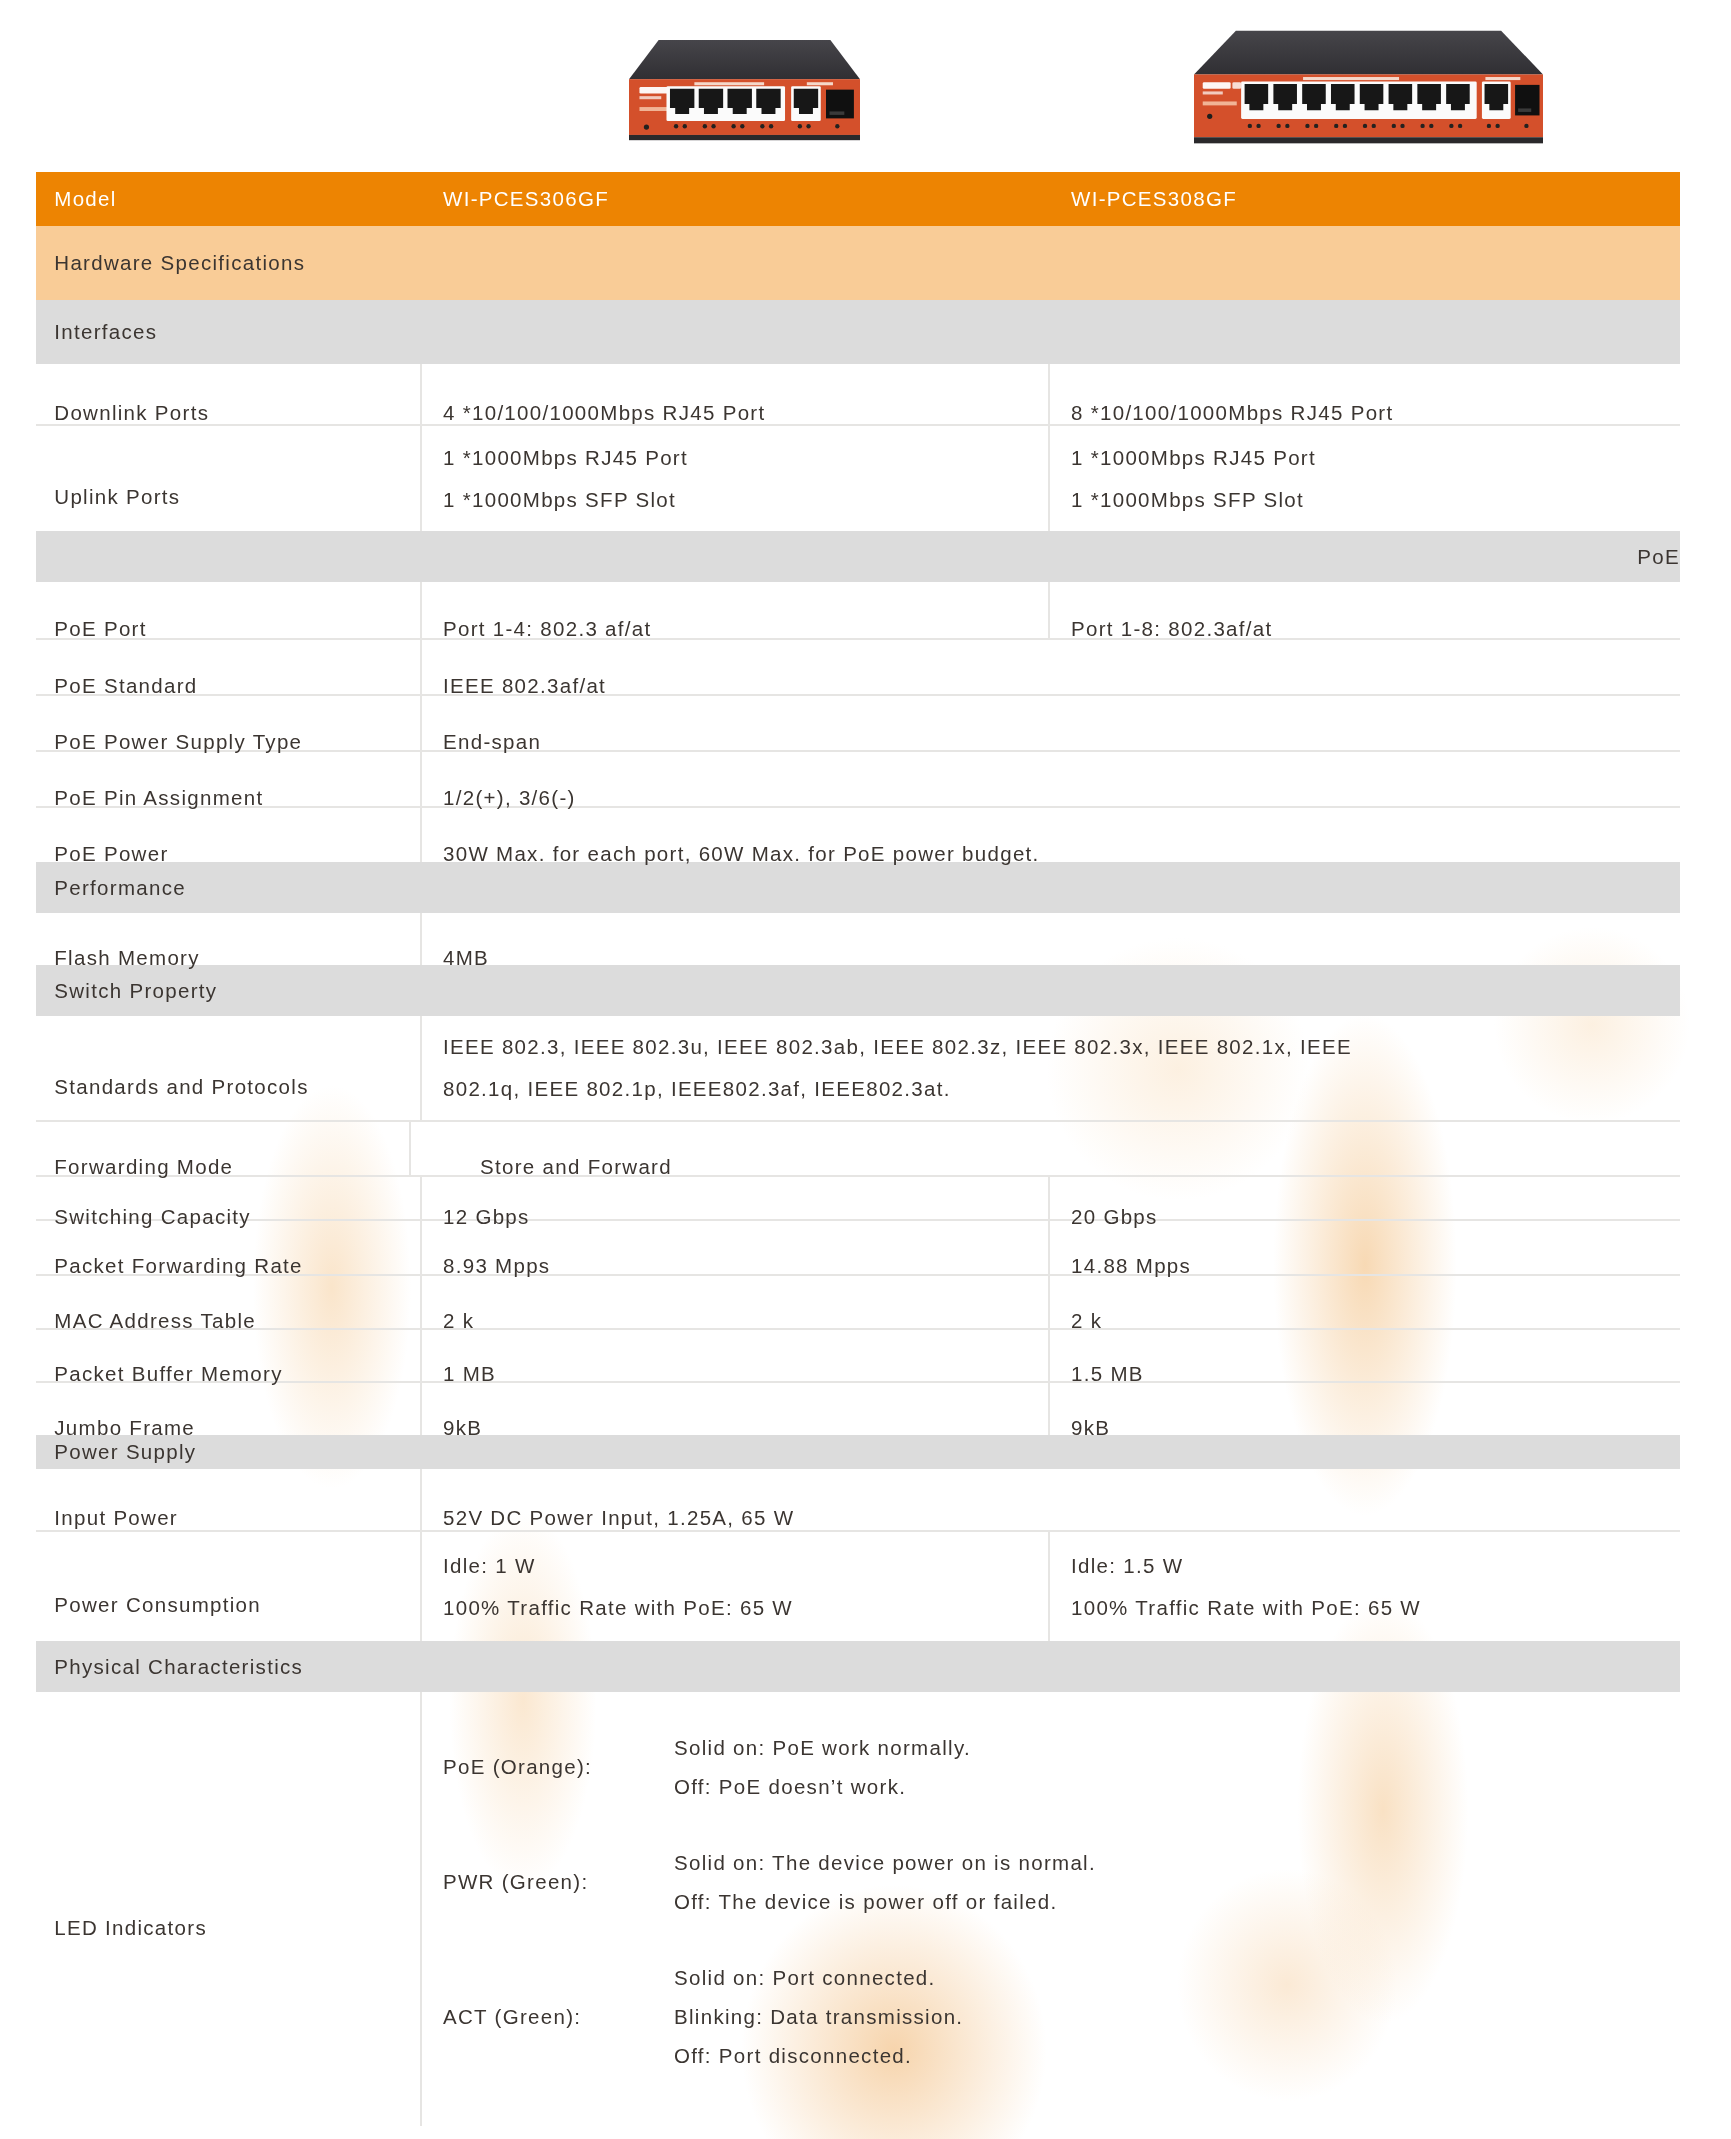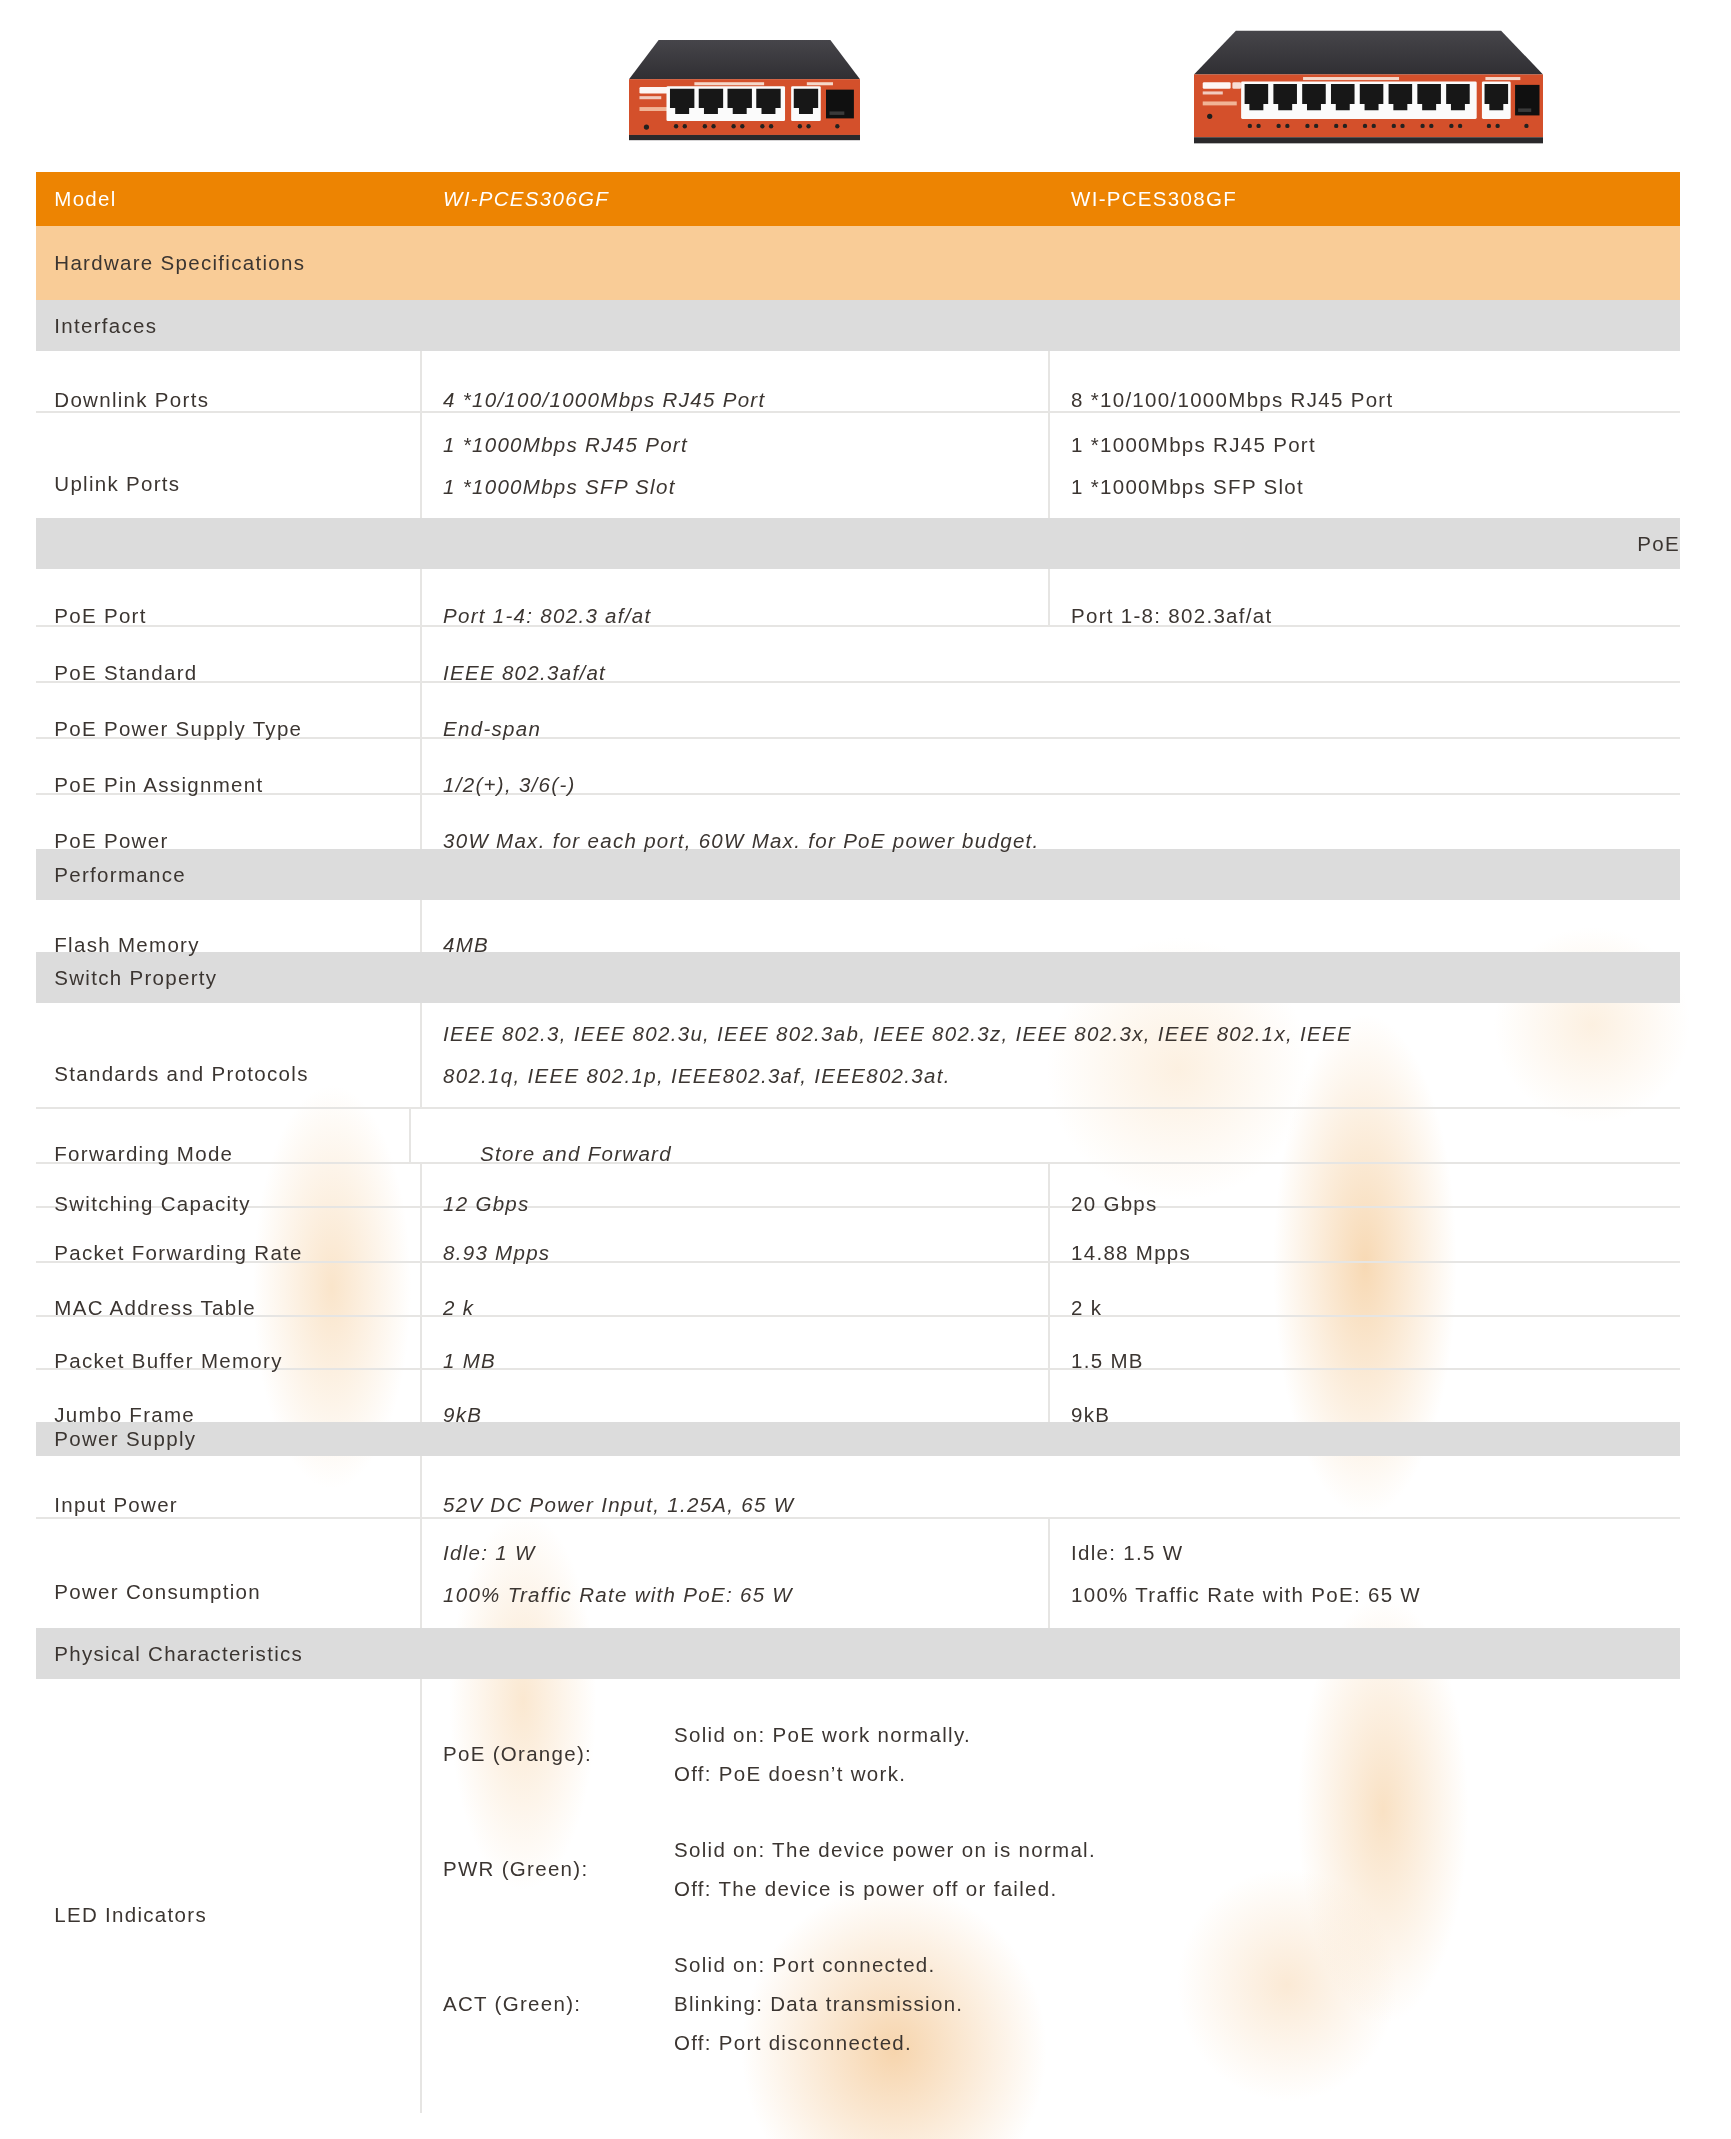--- a/index.html
+++ b/index.html
@@ -28,21 +28,21 @@
   .p-right{left:1194px;top:29px;width:349px;height:117px;}
 
   .spec{position:absolute;left:36px;top:172px;width:1644px;font-size:20.5px;letter-spacing:1.3px;}
   .hdr{display:flex;height:54px;background:#ED8402;color:#ffffff;}
   .peach{display:flex;align-items:center;height:74px;background:#F9CC97;padding-left:18.3px;box-sizing:border-box;}
   .band{display:flex;align-items:center;background:#DCDCDC;padding-left:18.3px;box-sizing:border-box;}
   .row{display:flex;background:transparent;box-sizing:border-box;}
   .r-white + .r-white{border-top:2.2px solid #E6E5E3;}
   .cell{display:flex;align-items:center;box-sizing:border-box;}
   .c-label{width:386px;padding-left:18.3px;border-right:2.2px solid #E6E5E3;}
-  .c-v1{width:628px;padding-left:21px;font-style:italic;}
+  .c-v1{width:628px;padding-left:21px;}
   .c-v1.divided{border-right:2.2px solid #E6E5E3;}
   .c-v1.span{width:1258px;}
   .c-v2{width:630px;padding-left:21px;}
   .hdr .cell{border:none;}
   .lines div{line-height:42px;}
   .single{line-height:normal;margin-top:37px;}
   
   .led-values{box-sizing:border-box;padding:36px 0 0 21px;display:block;width:1258px;}
   .led-group{display:flex;align-items:center;margin-bottom:37px;}
   .led-name{width:231px;flex:0 0 231px;}
@@ -171,21 +171,21 @@
 </div>
 
 <div class="spec">
   <div class="hdr">
     <div class="cell c-label">Model</div>
     <div class="cell c-v1">WI-PCES306GF</div>
     <div class="cell c-v2">WI-PCES308GF</div>
   </div>
   <div class="peach">Hardware Specifications</div>
   <div id="rows">
-      <div class="band r-band" style="height: 51px;">
+      <div class="band r-band" style="height: 64px;">
         <div>Interfaces</div>
       </div>
       <div class="row r-white" style="height: 60px;">
         <div class="cell c-label">
           <div class="single">Downlink Ports</div>
         </div>
         <div class="cell c-v1 divided">
           <div class="single">4 *10/100/1000Mbps RJ45 Port</div>
         </div>
         <div class="cell c-v2">

